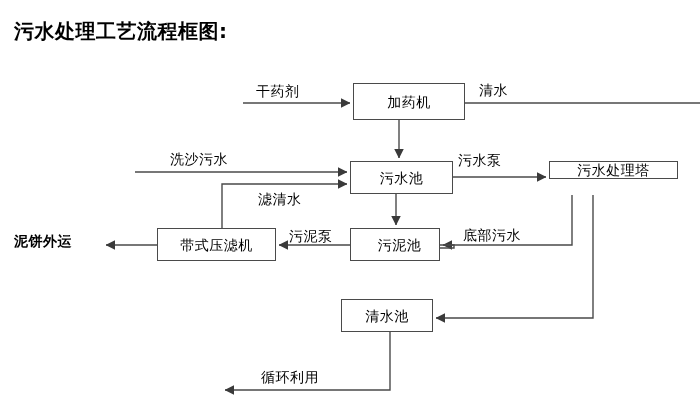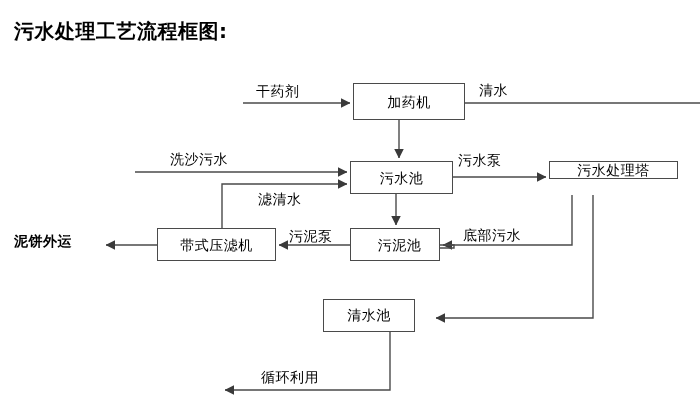--- a/index.html
+++ b/index.html
@@ -113,21 +113,21 @@
 </div>
 <div class="node" style="left:549px; top:161px; width:129px; height:18px;">
   <span>污水处理塔</span>
 </div>
 <div class="node" style="left:157px; top:228px; width:119px; height:33px;">
   <span>带式压滤机</span>
 </div>
 <div class="node" style="left:350px; top:228px; width:90px; height:33px;padding-left:9px;">
   <span>污泥池</span>
 </div>
-<div class="node" style="left:323px; top:299px; width:92px; height:33px;font-family:Liberation Mono, monospace;">
+<div class="node" style="left:341px; top:299px; width:92px; height:33px;">
   <span>清水池</span>
 </div>
 
 <div class="edge-label" style="left:256px; top:84px;">干药剂</div>
 <div class="edge-label" style="left:479px; top:84px;font-family:Liberation Mono, monospace;">清水</div>
 <div class="edge-label" style="left:170px; top:152px;">洗沙污水</div>
 <div class="edge-label" style="left:458px; top:153px;">污水泵</div>
 <div class="edge-label" style="left:258px; top:192px;">滤清水</div>
 <div class="edge-label" style="left:289px; top:229px;">污泥泵</div>
 <div class="edge-label" style="left:463px; top:228px;">底部污水</div>

